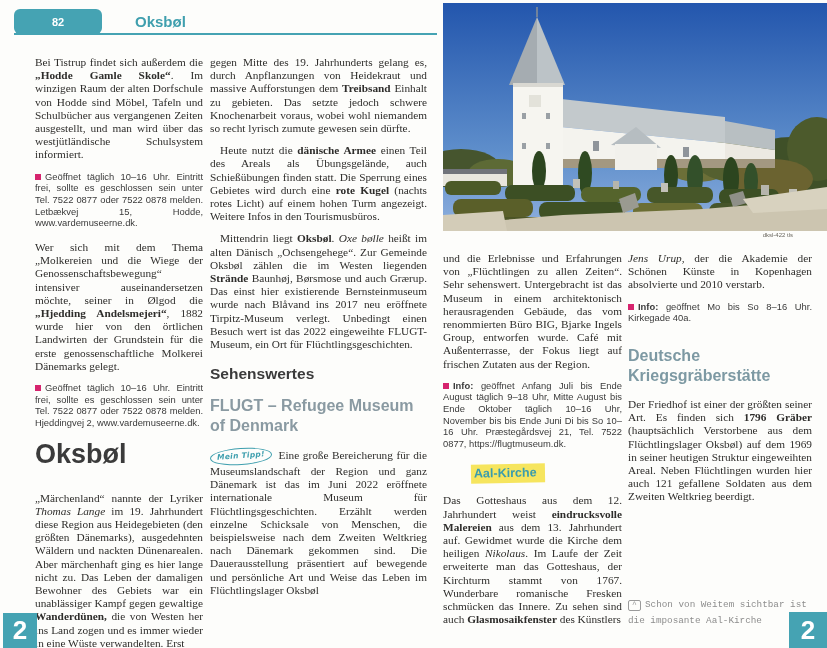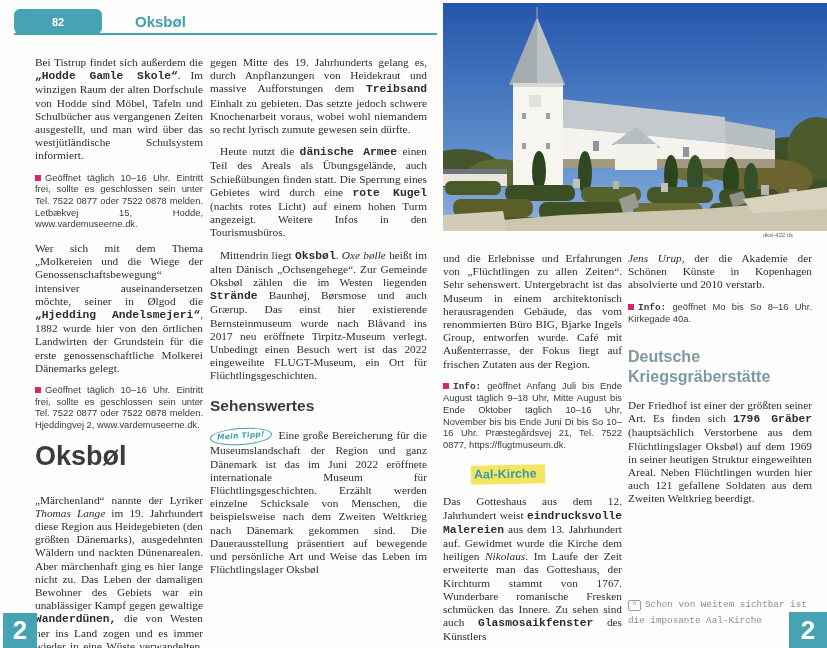--- a/index.html
+++ b/index.html
@@ -70,21 +70,21 @@
     display:inline-block;width:11px;height:9px;border:1px solid #9a9a9a;border-radius:2px;
     font-size:8px;line-height:8px;text-align:center;color:#9a9a9a;margin-right:4px;
   }
   .tab{
     position:absolute;bottom:0;background:#45a3b3;color:#fff;
     font-family:"Liberation Sans",sans-serif;font-weight:bold;font-size:26px;
     display:flex;align-items:center;justify-content:center;
   }
   .tab.left{left:3px;width:34px;height:35px;}
   .tab.right{right:0;width:38px;height:36px;}
-  b{font-weight:bold;font-family:Liberation Mono, monospace;} i{font-style:italic;}
+  b{font-weight:bold;} i{font-style:italic;}
 </style>
 </head>
 <body>
 
 <div class="pagenum">82</div>
 <div class="running-title">Oksbøl</div>
 <div class="header-rule"></div>
 
 <figure class="photo">
   <svg width="384" height="228" viewBox="0 0 384 228">
@@ -183,20 +183,21 @@
   <p class="info"><span class="sq"></span><span><span>Geöffnet täglich 10–16 Uhr. Eintritt frei, sollte es geschlossen sein unter Tel. 7522 0877 oder 7522 0878 melden. Hjeddingvej 2, www.vardemuseerne.dk.</span></span></p>
   <h1 class="h-big">Oksbøl</h1>
   <p class="body"><span>„Märchenland“ nannte der Lyriker </span><i>Thomas Lange</i><span> im 19. Jahrhundert diese Region aus Heidegebieten (den größten Dänemarks), ausgedehnten Wäldern und nackten Dünenarealen. Aber märchenhaft ging es hier lange nicht zu. Das Leben der damaligen Bewohner des Gebiets war ein unablässiger Kampf gegen gewaltige </span><b>Wanderdünen,</b><span> die von Westen her ins Land zogen und es immer wieder in eine Wüste verwandelten. Erst</span></p>
 </section>
 
 <section class="col col2">
   <p class="body"><span>gegen Mitte des 19. Jahrhunderts gelang es, durch Anpflanzungen von Heidekraut und massive Aufforstungen dem </span><b>Treibsand</b><span> Einhalt zu gebieten. Das setzte jedoch schwere Knochenarbeit voraus, wobei wohl niemandem so recht lyrisch zumute gewesen sein dürfte.</span></p>
   <p class="body indent"><span>Heute nutzt die </span><b>dänische Armee</b><span> einen Teil des Areals als Übungsgelände, auch Schießübungen finden statt. Die Sperrung eines Gebietes wird durch eine </span><b>rote Kugel</b><span> (nachts rotes Licht) auf einem hohen Turm angezeigt. Weitere Infos in den Tourismusbüros.</span></p>
   <p class="body indent"><span>Mittendrin liegt </span><b>Oksbøl</b><span>. </span><i>Oxe bølle</i><span> heißt im alten Dänisch „Ochsengehege“. Zur Gemeinde Oksbøl zählen die im Westen liegenden </span><b>Strände</b><span> Baunhøj, Børsmose und auch Grærup. Das einst hier existierende Bernsteinmuseum wurde nach Blåvand ins 2017 neu eröffnete Tirpitz-Museum verlegt. Unbedingt einen Besuch wert ist das 2022 eingeweihte FLUGT-Museum, ein Ort für Flüchtlingsgeschichten.</span></p>
   <h2 class="h-section">Sehenswertes</h2>
+  <h3 class="h-sub">FLUGT – Refugee Museum of Denmark</h3>
   <p class="body"><span class="tipp">Mein Tipp!</span><span><span> Eine große Bereicherung für die Museumslandschaft der Region und ganz Dänemark ist das im Juni 2022 eröffnete internationale Museum für Flüchtlingsgeschichten. Erzählt werden einzelne Schicksale von Menschen, die beispielsweise nach dem Zweiten Weltkrieg nach Dänemark gekommen sind. Die Dauerausstellung präsentiert auf bewegende und persönliche Art und Weise das Leben im Flüchtlingslager Oksbøl</span></span></p>
 </section>
 
 <section class="col col3">
   <p class="body"><span>und die Erlebnisse und Erfahrungen von „Flüchtlingen zu allen Zeiten“. Sehr sehenswert. Untergebracht ist das Museum in einem architektonisch herausragenden Gebäude, das vom renommierten Büro BIG, Bjarke Ingels Group, entworfen wurde. Café mit Außenterrasse, der Fokus liegt auf frischen Zutaten aus der Region.</span></p>
   <p class="info"><span class="sq"></span><span><b>Info:</b><span> geöffnet Anfang Juli bis Ende August täglich 9–18 Uhr, Mitte August bis Ende Oktober täglich 10–16 Uhr, November bis bis Ende Juni Di bis So 10–16 Uhr. Præstegårdsvej 21, Tel. 7522 0877, https://flugtmuseum.dk.</span></span></p>
   <h3 class="h-aal"><span>Aal-Kirche</span></h3>
   <p class="body"><span>Das Gotteshaus aus dem 12. Jahrhundert weist </span><b>eindrucksvolle Malereien</b><span> aus dem 13. Jahrhundert auf. Gewidmet wurde die Kirche dem heiligen </span><i>Nikolaus</i><span>. Im Laufe der Zeit erweiterte man das Gotteshaus, der Kirchturm stammt von 1767. Wunderbare romanische Fresken schmücken das Innere. Zu sehen sind auch </span><b>Glasmosaikfenster</b><span> des Künstlers</span></p>
 </section>
 

